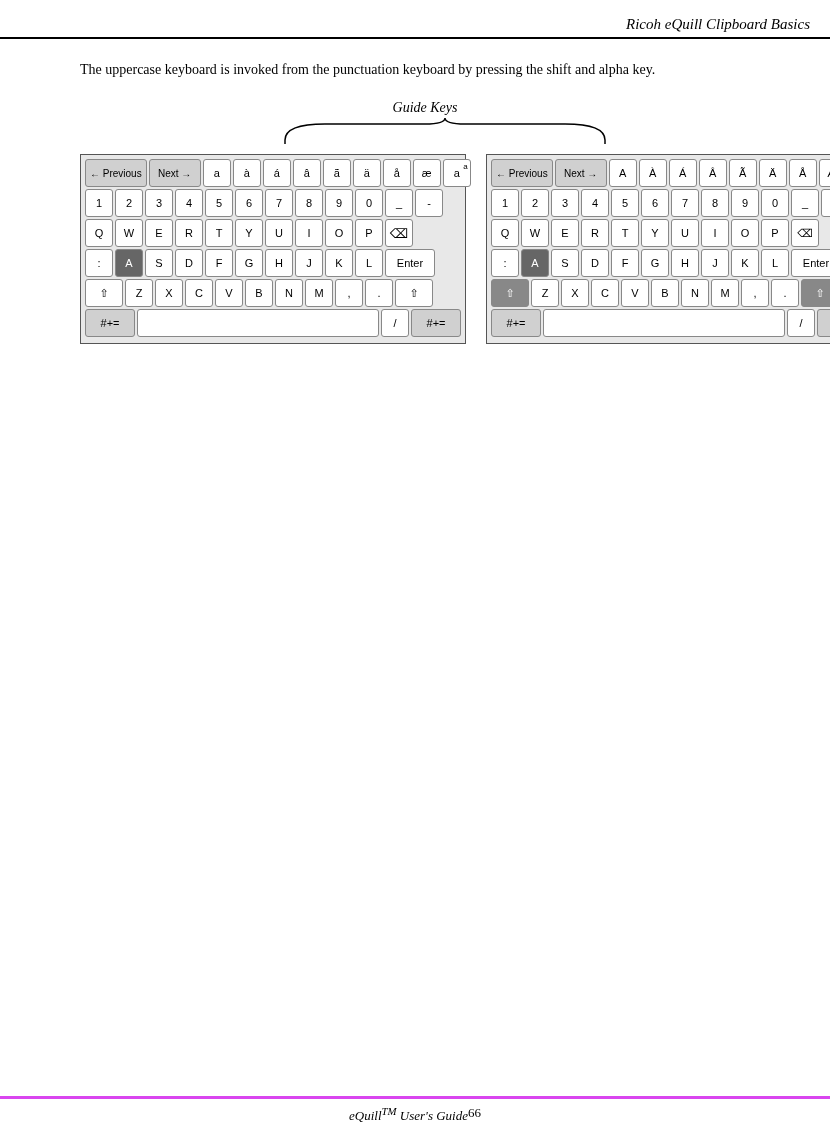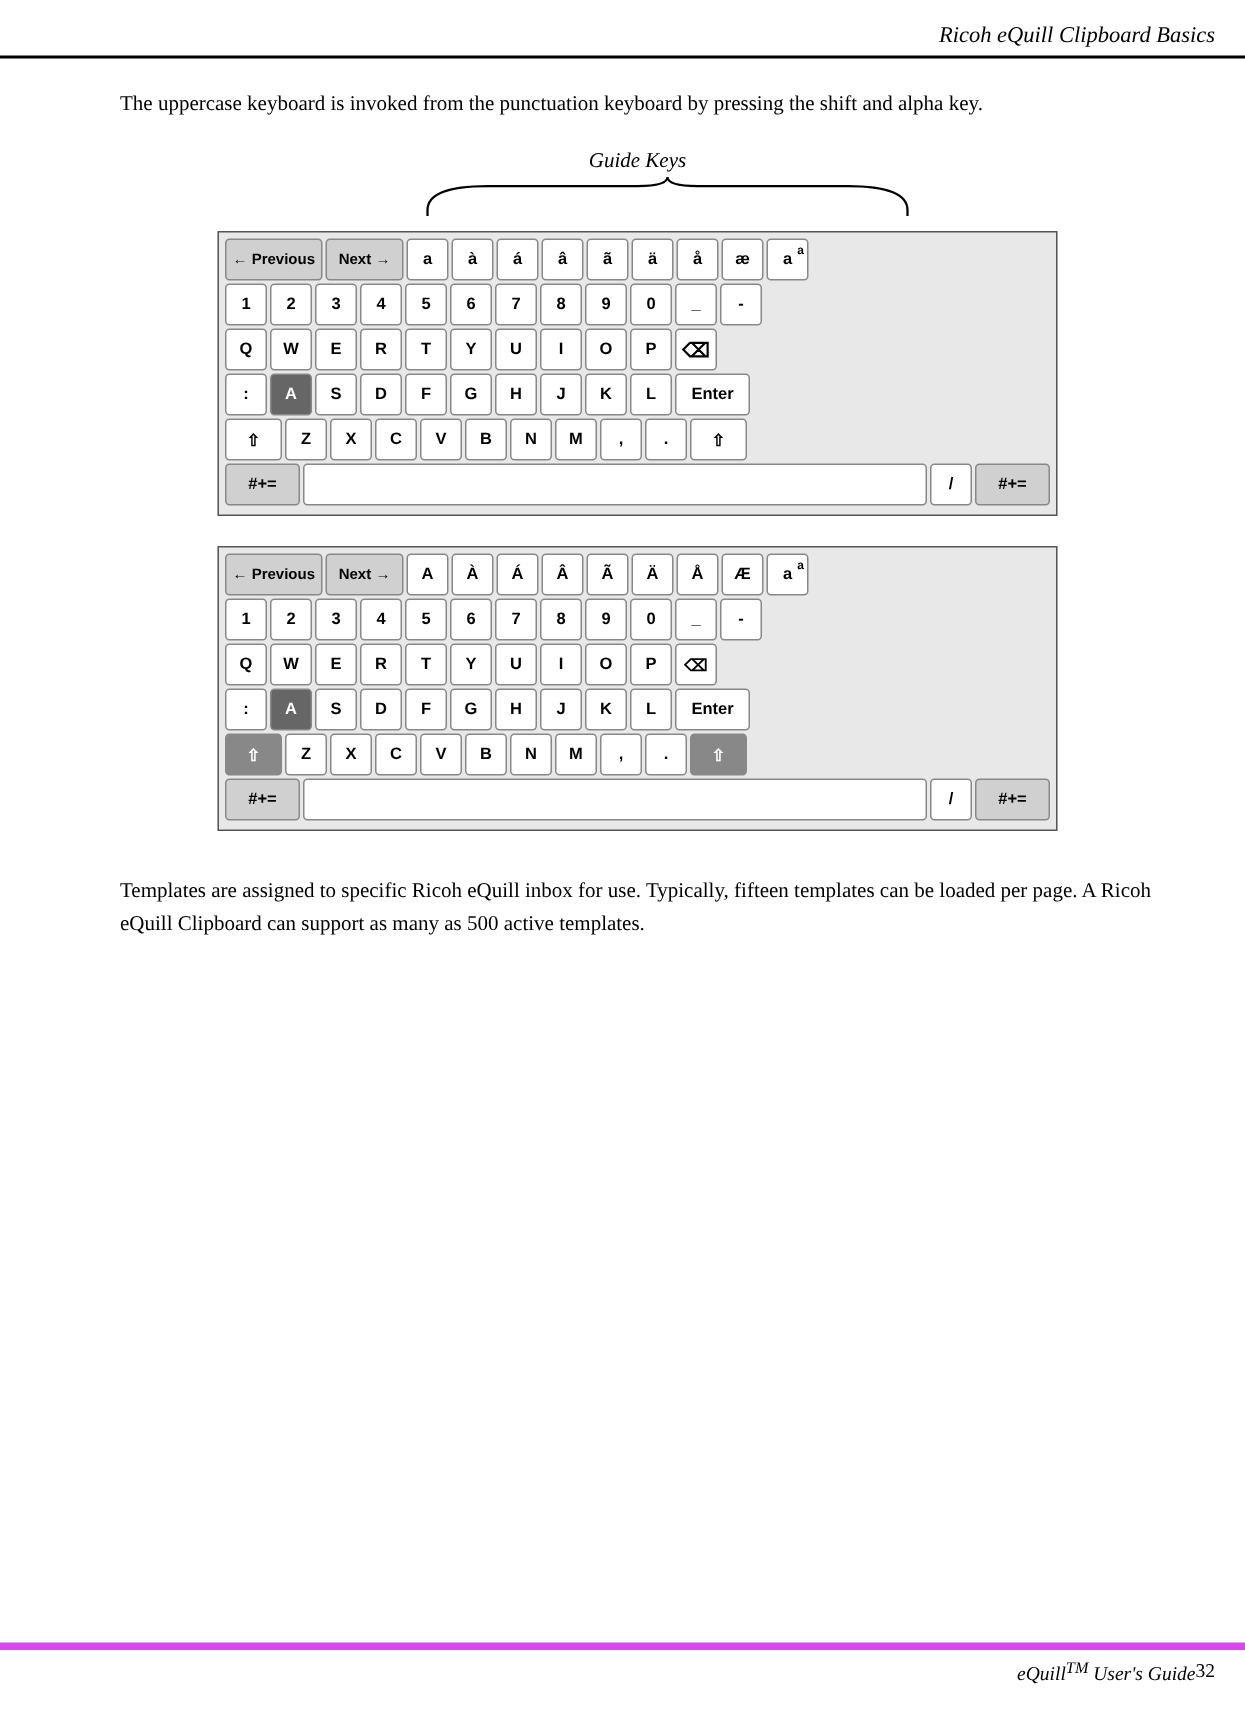--- a/index.html
+++ b/index.html
@@ -48,25 +48,24 @@
     
     .brace-container {
       display: flex;
       justify-content: center;
       margin-bottom: 4px;
     }
 
     
     .keyboard-wrapper {
       display: flex;
-      flex-direction: column;
+      flex-direction: row;
       align-items: center;
       gap: 20px;
       margin-bottom: 30px;
-      font-weight: bold;
     }
 
     .keyboard {
       border: 1.5px solid #555;
       background: #e8e8e8;
       padding: 4px;
       width: 560px;
       font-family: sans-serif;
       font-size: 12px;
     }
@@ -161,23 +160,23 @@
       margin-bottom: 12px;
     }
 
     
     .page-footer {
       position: absolute;
       bottom: 20px;
       left: 0;
       right: 0;
       display: flex;
-      justify-content: flex-end;
+      justify-content: center;
       padding: 0 20px;
-      border-top: 5px solid #d946ef;
+      border-top: 3px solid #d946ef;
       padding-top: 6px;
       font-size: 13px;
     }
 
     .footer-left {
       font-style: italic;
     }
     .footer-right {
       font-size: 13px;
     }
@@ -369,23 +368,22 @@
         <div class="key bottom-func">#+=</div>
         <div class="key space-key"></div>
         <div class="key">/</div>
         <div class="key bottom-func">#+=</div>
       </div>
     </div>
 
   </div>
 
   <div class="templates-section">
-    <p class="templates-text">Templates are assigned to specific Ricoh eQuill inbox for use. Typically, fifteen templates can be loaded per page. A Ricoh eQuill Clipboard can support as many as 500 active templates.</p>
   </div>
 
 </div>
 
 <div class="page-footer">
   <span class="footer-left">
     eQuill<sup>TM</sup> User's Guide
   </span>
-  <span class="footer-right">32</span>
+  <span class="footer-right">66</span>
 </div>
 
 </body></html>

